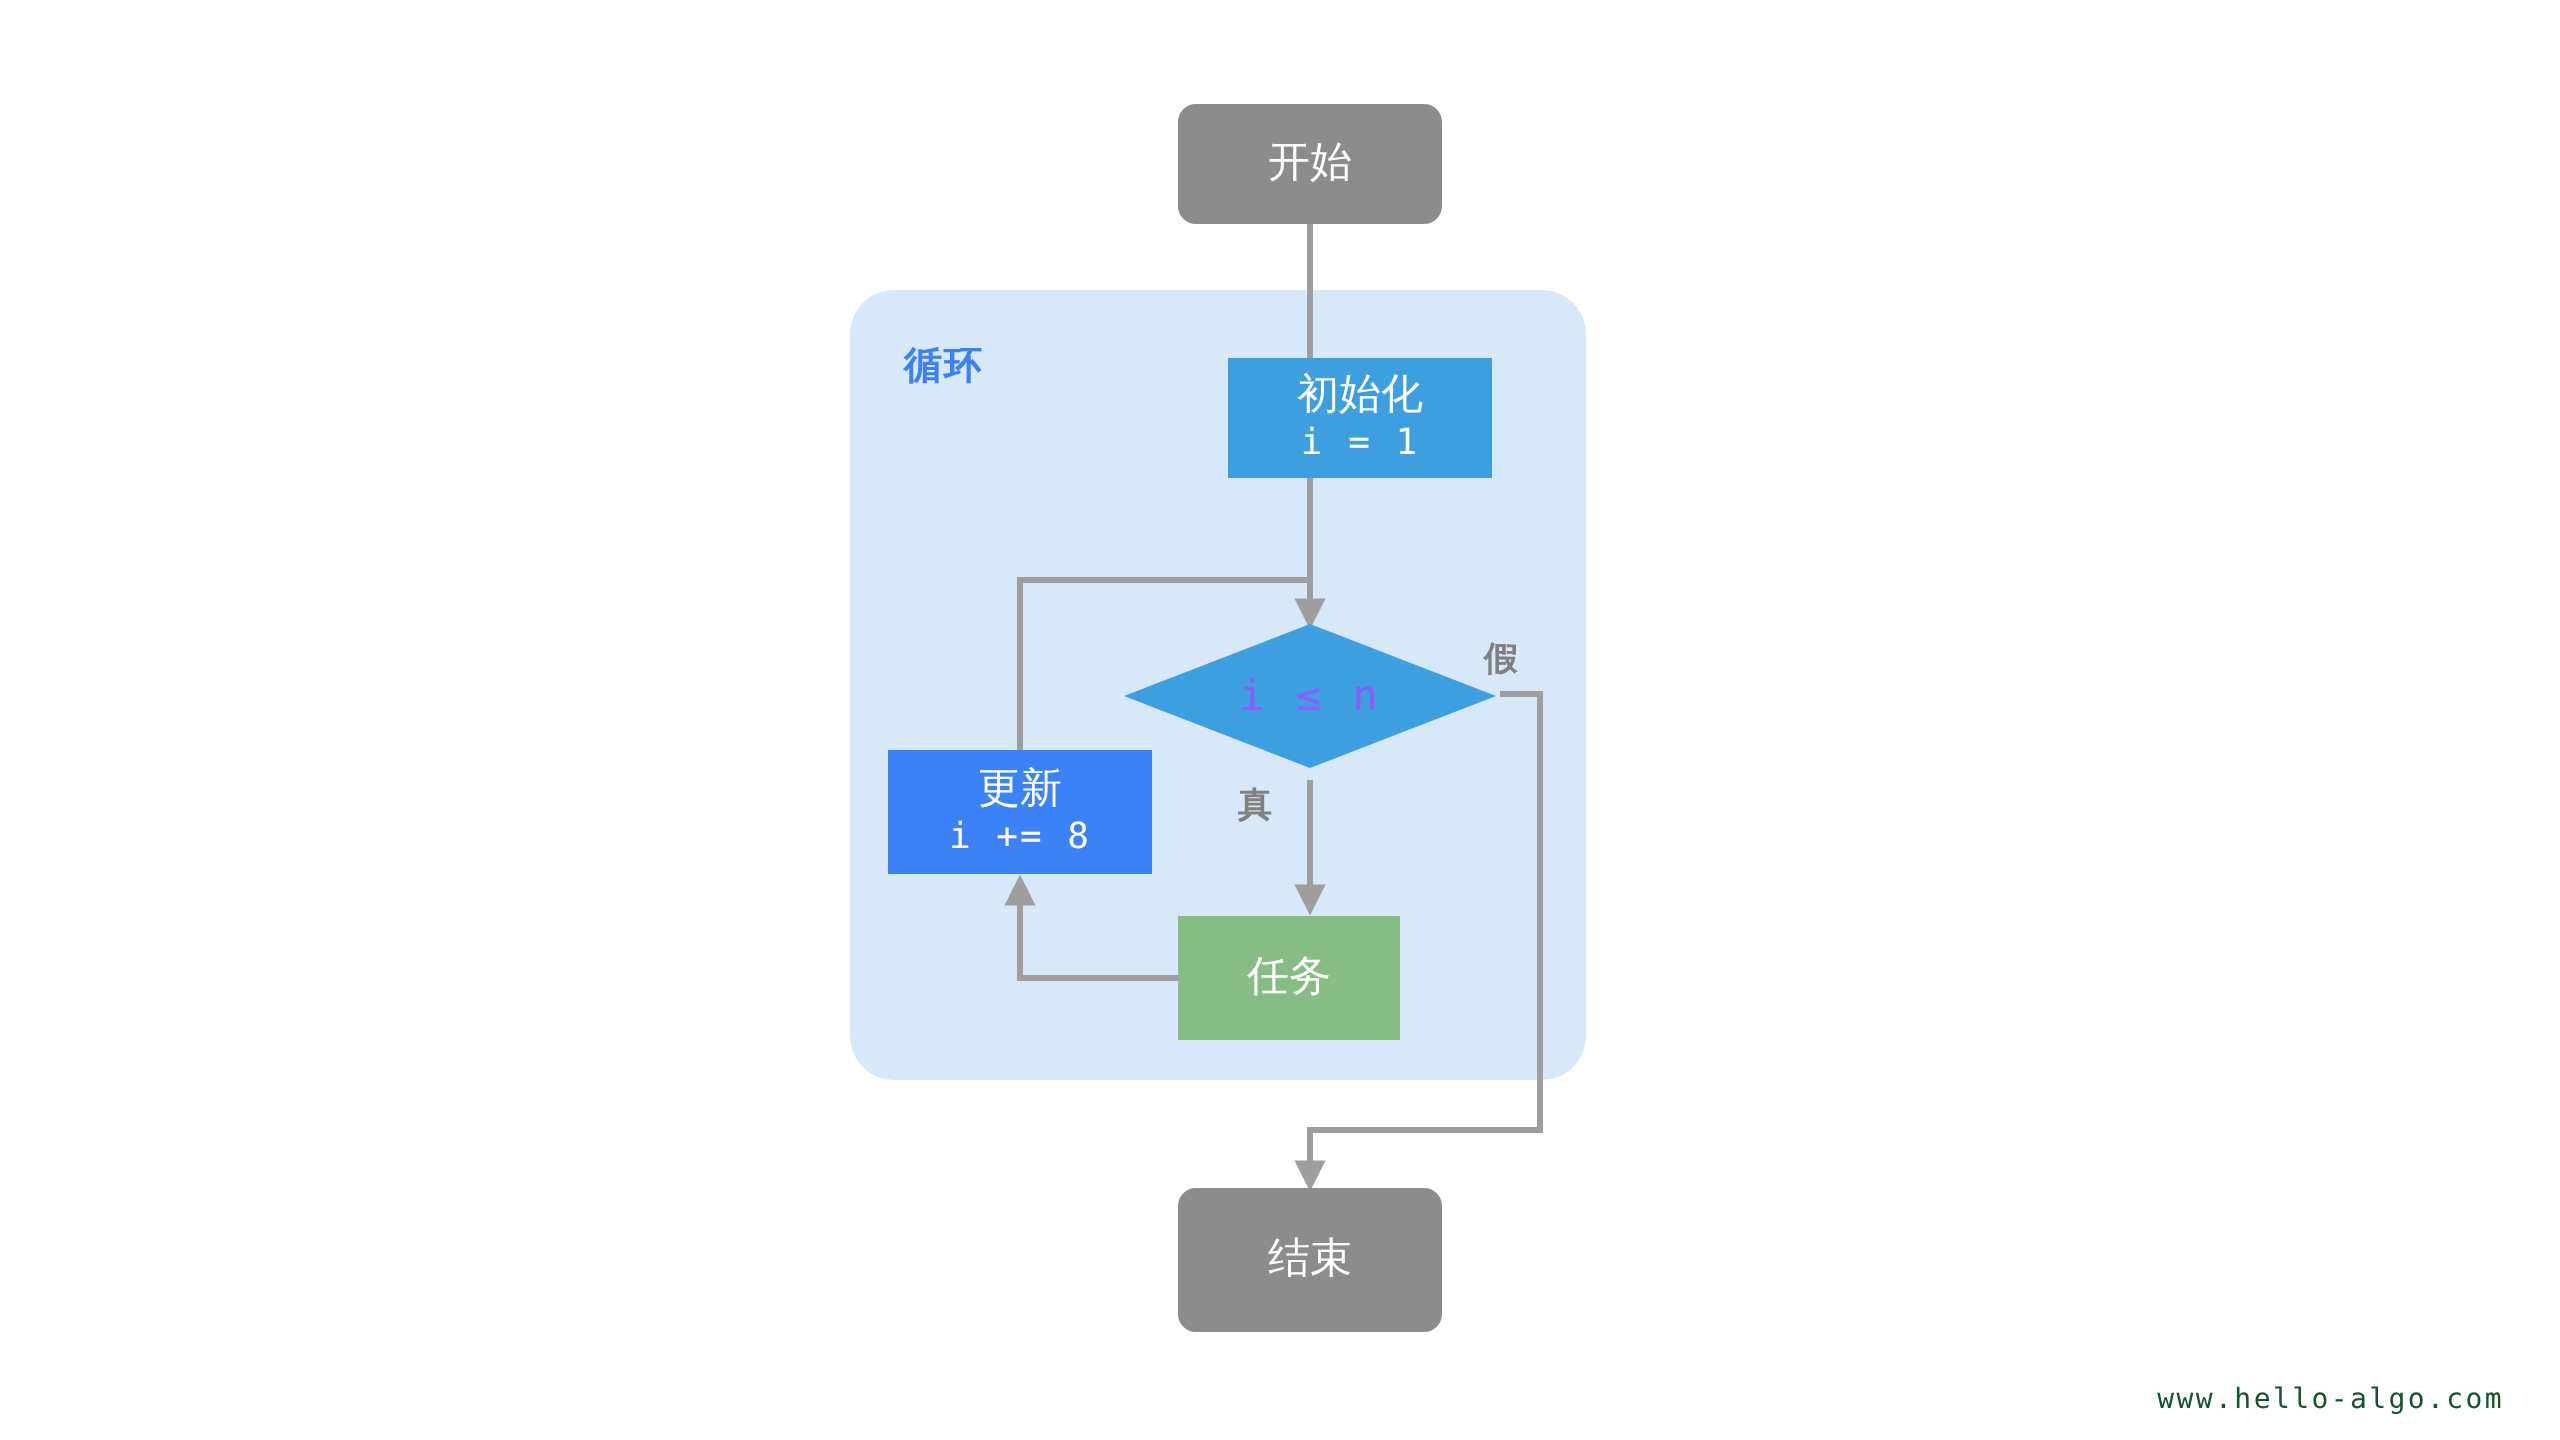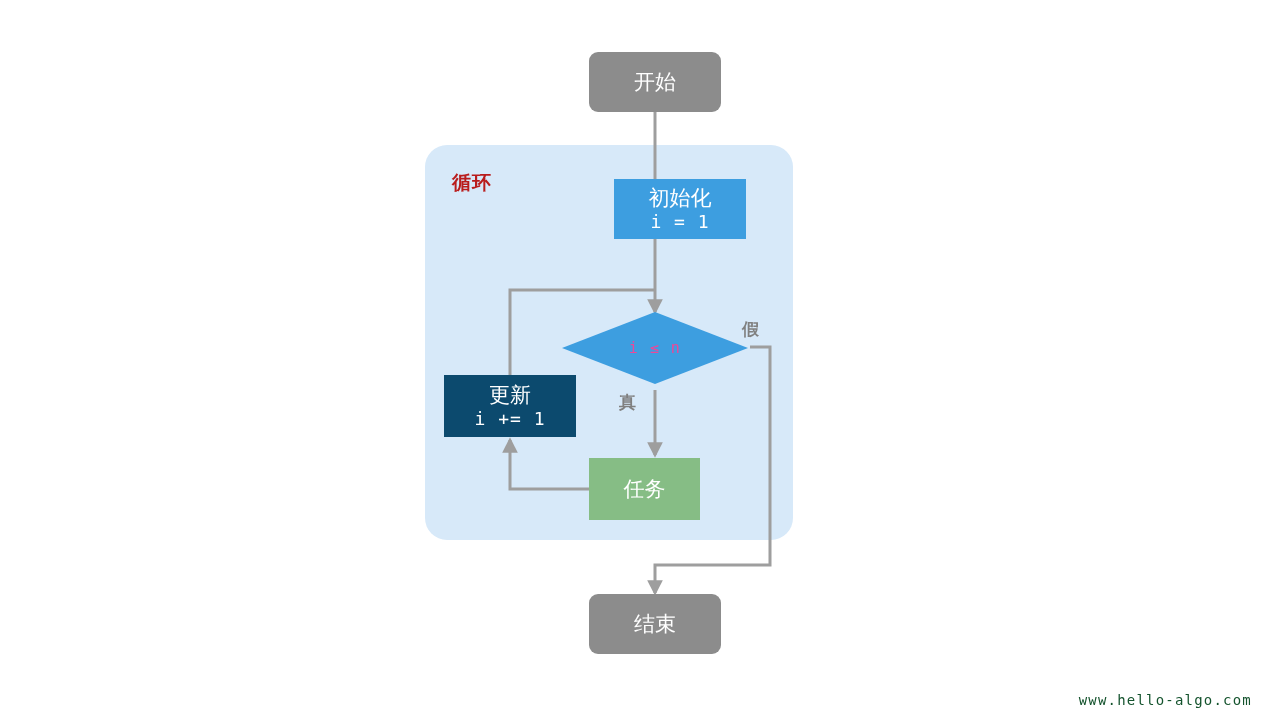--- a/index.html
+++ b/index.html
@@ -65,22 +65,22 @@
   }
   .diamond-label {
     position: absolute;
     left: 0;
     top: 0;
     width: 100%;
     height: 100%;
     display: flex;
     align-items: center;
     justify-content: center;
-    color: #ec4899;
-    font-size: 15px;
+    color: #8b5cf6;
+    font-size: 21px;
     font-family: "DejaVu Sans Mono", "Liberation Mono", monospace;
     letter-spacing: 1.5px;
     pointer-events: none;
     text-align: right;
   }
   .edge-label {
     position: absolute;
     font-size: 17px;
     font-weight: bold;
     color: #808080;
@@ -96,21 +96,21 @@
     letter-spacing: 1.2px;
   }
 </style>
 </head>
 <body>
 
 <div id="canvas">
 
   <div class="loop-box" style="left:425px; top:145px; width:368px; height:395px; background:#d7e9f9;"></div>
 
-  <div class="loop-title" style="left:452px; top:170px; color:#b91c1c;">循环</div>
+  <div class="loop-title" style="left:452px; top:170px; color:#3b82f6;">循环</div>
 
   <svg id="edges" viewBox="0 0 1280 720" xmlns="http://www.w3.org/2000/svg">
     <defs>
       <marker id="arrow" viewBox="0 0 10 10" refX="8.2" refY="5" markerWidth="5.2" markerHeight="5.2" orient="auto-start-reverse">
         <path d="M 0 0 L 10 5 L 0 10 z" fill="#9e9e9e"></path>
       </marker>
     </defs>
     <g stroke="#9e9e9e" stroke-width="3" fill="none" stroke-linecap="butt" stroke-linejoin="miter">
 
       <path d="M 655 112 L 655 179"></path>
@@ -136,30 +136,30 @@
     <span class="l2">i = 1</span>
   </div>
 
   <div class="diamond-wrap" style="left:560px; top:310px; width:190px; height:76px;">
     <svg width="190" height="76" viewBox="0 0 190 76" xmlns="http://www.w3.org/2000/svg">
       <polygon points="95,2 188,38 95,74 2,38" fill="#3d9ee0"></polygon>
     </svg>
     <div class="diamond-label">i ≤ n</div>
   </div>
 
-  <div class="node" style="left:444px; top:375px; width:132px; height:62px; background:#0c4a6e;">
+  <div class="node" style="left:444px; top:375px; width:132px; height:62px; background:#3b82f6;">
     <span class="l1">更新</span>
-    <span class="l2">i += 1</span>
+    <span class="l2">i += 8</span>
   </div>
 
   <div class="node" style="left:589px; top:458px; width:111px; height:62px; background:#86bd85;">
     <span class="l1">任务</span>
   </div>
 
-  <div class="node terminal" style="left:589px; top:594px; width:132px; height:60px; background:#8c8c8c;">
+  <div class="node terminal" style="left:589px; top:594px; width:132px; height:72px; background:#8c8c8c;">
     <span class="l1">结束</span>
   </div>
 
   <div class="edge-label" style="left:619px; top:391px;">真</div>
 
   <div class="edge-label" style="left:742px; top:318px;">假</div>
 
   <div class="watermark">www.hello-algo.com</div>
 
 </div>

